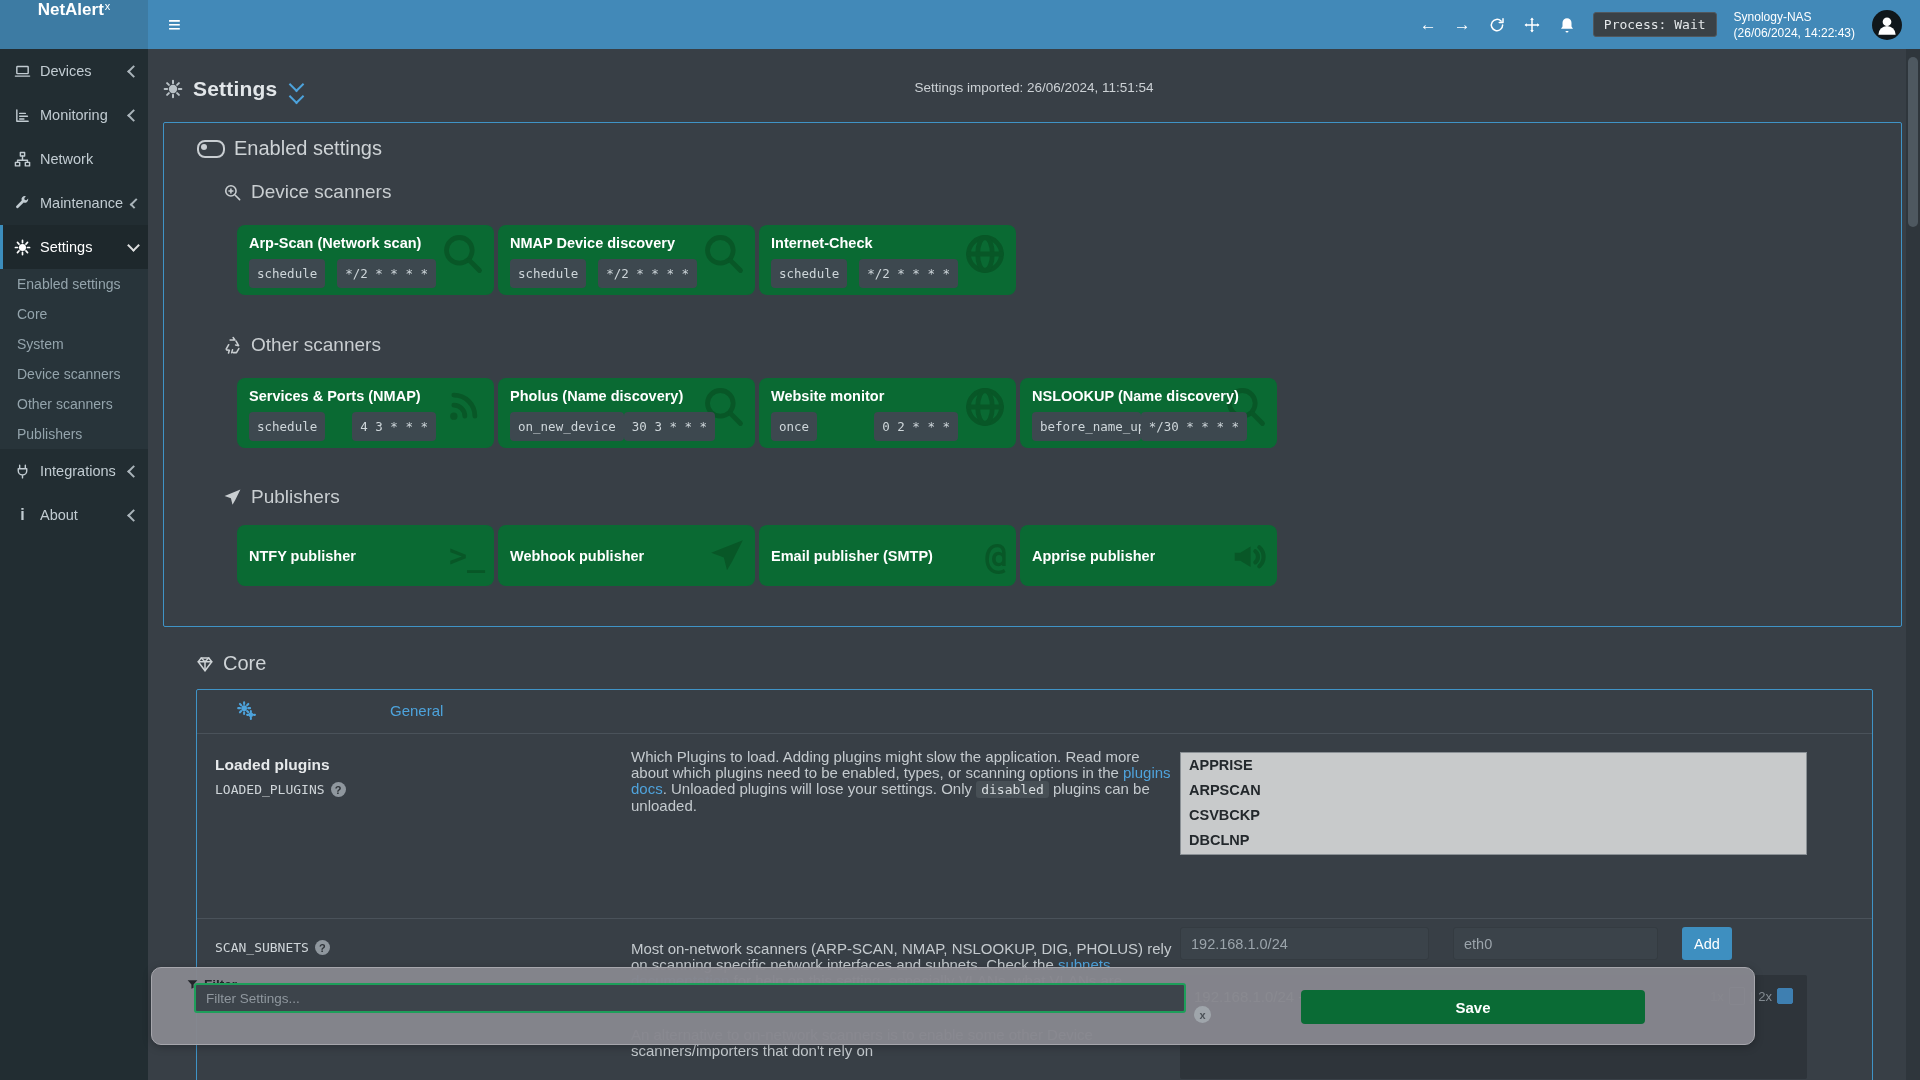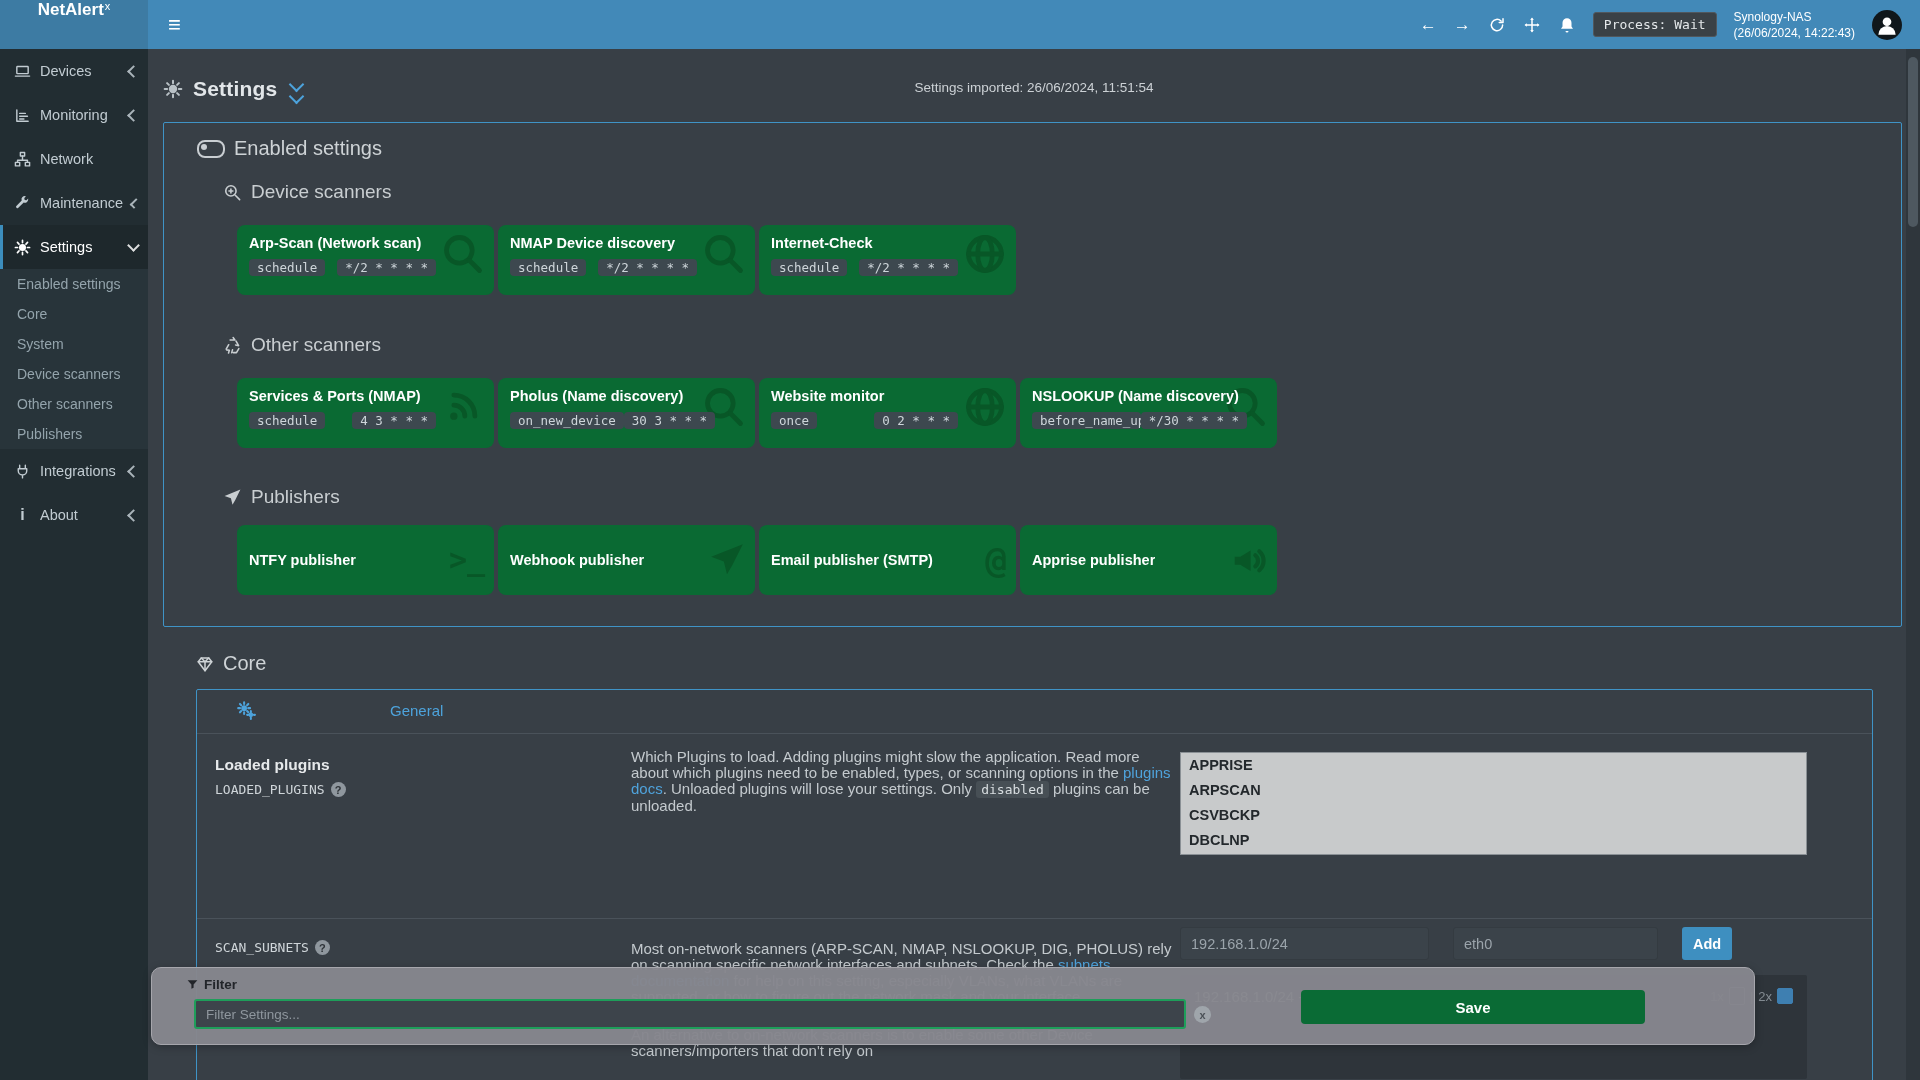--- a/index.html
+++ b/index.html
@@ -42,24 +42,24 @@
 
   
   .espanel{position:absolute;left:15px;top:73px;width:1737px;height:503px;border:1px solid #3f93c6;border-radius:2px;}
   .estitle{position:absolute;left:33px;top:14px;display:flex;align-items:center;gap:9px;font-size:20px;color:#ced3d6;}
   .pill{width:24px;height:14px;border:2px solid #c9ced2;border-radius:8px;position:relative;display:inline-block}
   .pill::before{content:"";position:absolute;left:2px;top:2px;width:6px;height:6px;border-radius:50%;background:#c9ced2}
   .grouphead{position:absolute;left:59px;display:flex;align-items:center;gap:9px;font-size:19px;color:#c9ced1;}
   .grouphead .si{width:19px;height:19px}
   .cardrow{position:absolute;left:73px;display:flex;gap:4px;}
   .card{width:257px;height:70px;background:#0a6a33;border-radius:8px;position:relative;padding:10px 12px;box-sizing:border-box;cursor:pointer;overflow:hidden;}
-  .card.pub{height:70px;display:flex;align-items:center}
+  .card.pub{height:61px;display:flex;align-items:center}
   .cardtitle{color:#fff;font-size:14.5px;font-weight:700;position:relative;z-index:2;white-space:nowrap;overflow:hidden}
   .badges{display:flex;margin-top:8px;position:relative;z-index:2;align-items:center}
-  .badge{background:#3d484f;color:#ced6da;font-family:"DejaVu Sans Mono",monospace;font-size:12.5px;padding:1px 8px;border-radius:4px;white-space:nowrap;}
+  .badge{background:#3d484f;color:#ced6da;font-family:"DejaVu Sans Mono",monospace;font-size:12.5px;padding:7px 8px;border-radius:4px;white-space:nowrap;}
   .badge.b2{margin-left:auto;margin-right:46px}
   .badges.tight .badge.b2{margin-right:18px}
   .badges.tight .badge.b1{max-width:125px;overflow:hidden}
   .cicon{position:absolute;right:9px;top:7px;color:#085727;z-index:1}
   .cicon .si{width:44px;height:44px;stroke-width:2.6}
   .card.pub .cicon{top:50%;transform:translateY(-50%)}
   .cicon-text{font-weight:700;color:#085727;font-size:30px;line-height:1;font-family:"DejaVu Sans Mono",monospace}
 
   
   .coretitle{position:absolute;left:48px;top:603px;display:flex;align-items:center;gap:9px;font-size:20px;color:#ced3d6;}
@@ -71,31 +71,31 @@
   .keyrow{position:absolute;left:18px;display:flex;align-items:flex-end;gap:6px;font-family:"DejaVu Sans Mono",monospace;font-size:13px;color:#cfd5d9}
   .help{width:15px;height:15px;border-radius:50%;background:#8f979e;color:#2e3338;font-size:11px;font-weight:700;display:flex;align-items:center;justify-content:center;cursor:pointer;font-family:"Liberation Sans",sans-serif}
   .desc{position:absolute;left:434px;width:542px;font-size:15px;line-height:16px;color:#c4cace}
   .desc a{color:#4fa3dc;text-decoration:none;cursor:pointer}
   .desc code{background:#474f55;color:#d8dde0;font-family:"DejaVu Sans Mono",monospace;font-size:13px;padding:1px 5px;border-radius:3px}
   .listbox{position:absolute;left:983px;top:62px;width:627px;height:103px;background:#c8cacb;border:1px solid #8a9095;overflow:hidden;box-sizing:border-box}
   .opt{font-size:14.5px;font-weight:600;color:#23282c;padding:3px 8px;cursor:pointer;line-height:19px}
   .hr{position:absolute;left:0;right:0;border-top:1px solid #4a525a}
   .tinput{position:absolute;height:33px;background:#3b434a;border:1px solid #343b41;border-radius:3px;color:#aab3ba;font-size:14.5px;padding:0 10px;box-sizing:border-box;font-family:"Liberation Sans",sans-serif}
   .tinput::placeholder{color:#9ba4ab}
-  .addbtn{position:absolute;left:1485px;top:237px;width:50px;height:33px;background:#3e8fc0;border:none;border-radius:3px;color:#fff;font-size:14.5px;font-weight:700;cursor:pointer}
+  .addbtn{position:absolute;left:1485px;top:237px;width:50px;height:33px;background:#3e8fc0;border:none;border-radius:3px;color:#fff;font-size:14.5px;font-weight:400;cursor:pointer}
   .sublist{position:absolute;left:983px;top:285px;width:627px;height:104px;background:#2e343a;border-radius:2px;}
   .subentry{display:flex;align-items:center;padding:12px 14px;color:#d0d6da;font-size:15px;}
   .entryicons{margin-left:auto;display:flex;align-items:center;gap:5px;color:#848c93;font-size:13px}
   .mini{width:14px;height:16px;border:1.5px solid #848c93;border-radius:2px}
   .mini.blue{background:#3e7fb1;border-color:#3e7fb1;width:14px;height:14px}
 
   
   .overlay{position:absolute;left:3px;top:918px;width:1602px;height:76px;background:rgba(134,134,141,0.97);border:1px solid #a6a6ac;border-radius:10px;z-index:25;box-shadow:0 2px 8px rgba(0,0,0,.25)}
   .ftitle{position:absolute;left:34px;top:9px;display:flex;align-items:center;gap:5px;font-size:13.5px;font-weight:700;color:#22252a}
-  .finput{position:absolute;left:42px;top:31px;width:992px;height:30px;background:#3d444b;border:2px solid #1e9e5a;border-radius:3px;color:#c3cad0;font-size:13.5px;padding:13px 10px;box-sizing:border-box;font-family:"Liberation Sans",sans-serif}
+  .finput{position:absolute;left:42px;top:15px;width:992px;height:30px;background:#3d444b;border:2px solid #1e9e5a;border-radius:3px;color:#c3cad0;font-size:13.5px;padding:13px 10px;box-sizing:border-box;font-family:"Liberation Sans",sans-serif}
   .finput::placeholder{color:#8f979e}
   .fclear{position:absolute;left:1042px;top:38px;width:17px;height:17px;border-radius:50%;background:#9fa5ab;color:#4b5157;font-size:11px;font-weight:700;display:flex;align-items:center;justify-content:center;cursor:pointer;border:none}
   .savebtn{position:absolute;left:1149px;top:22px;width:344px;height:34px;background:#0a6b35;border:none;border-radius:4px;color:#fff;font-size:15px;font-weight:700;cursor:pointer}
 
   
   .scrolltrack{position:absolute;right:0;top:0;bottom:0;width:14px;background:#2f363c;z-index:10}
   .scrollthumb{position:absolute;right:2px;top:8px;width:10px;height:170px;border-radius:5px;background:#4e5860;cursor:pointer}
 </style>
 </head>
 <body>

